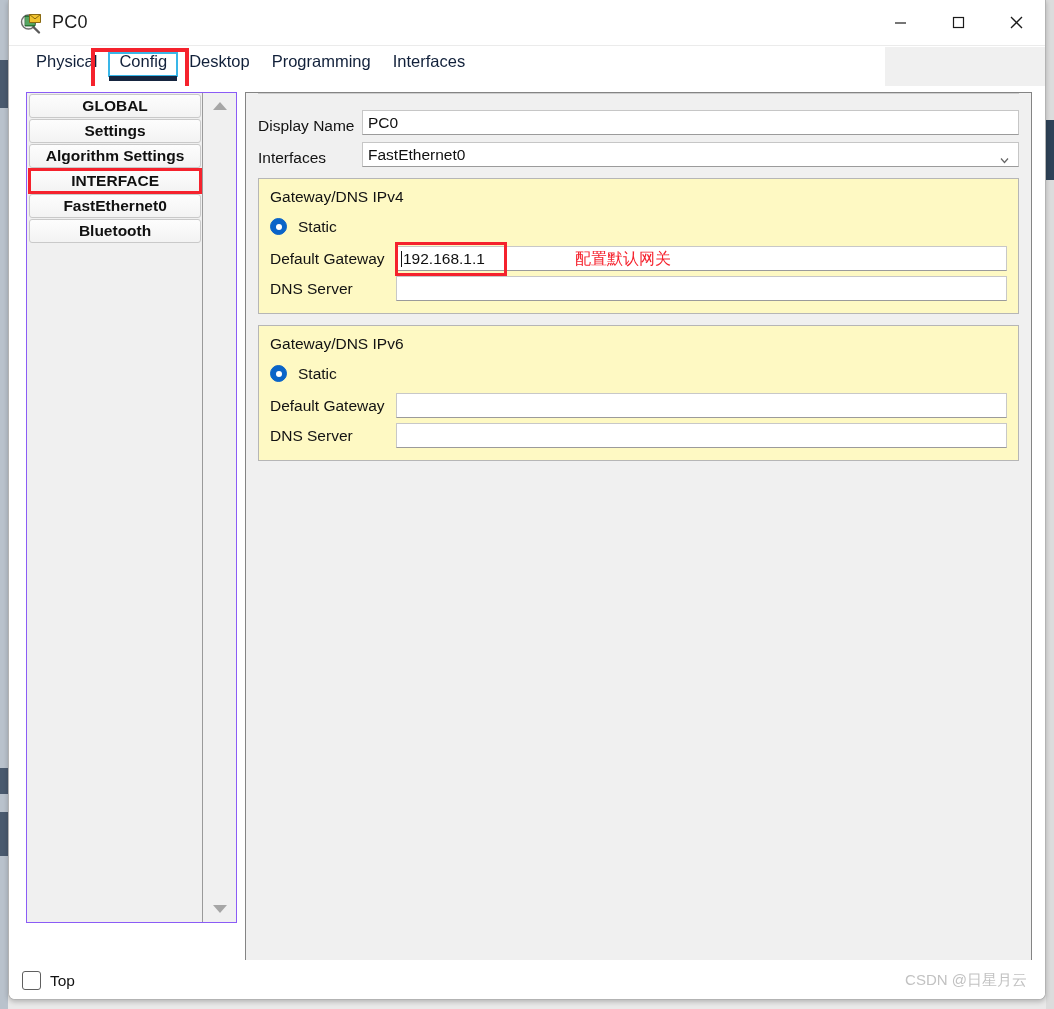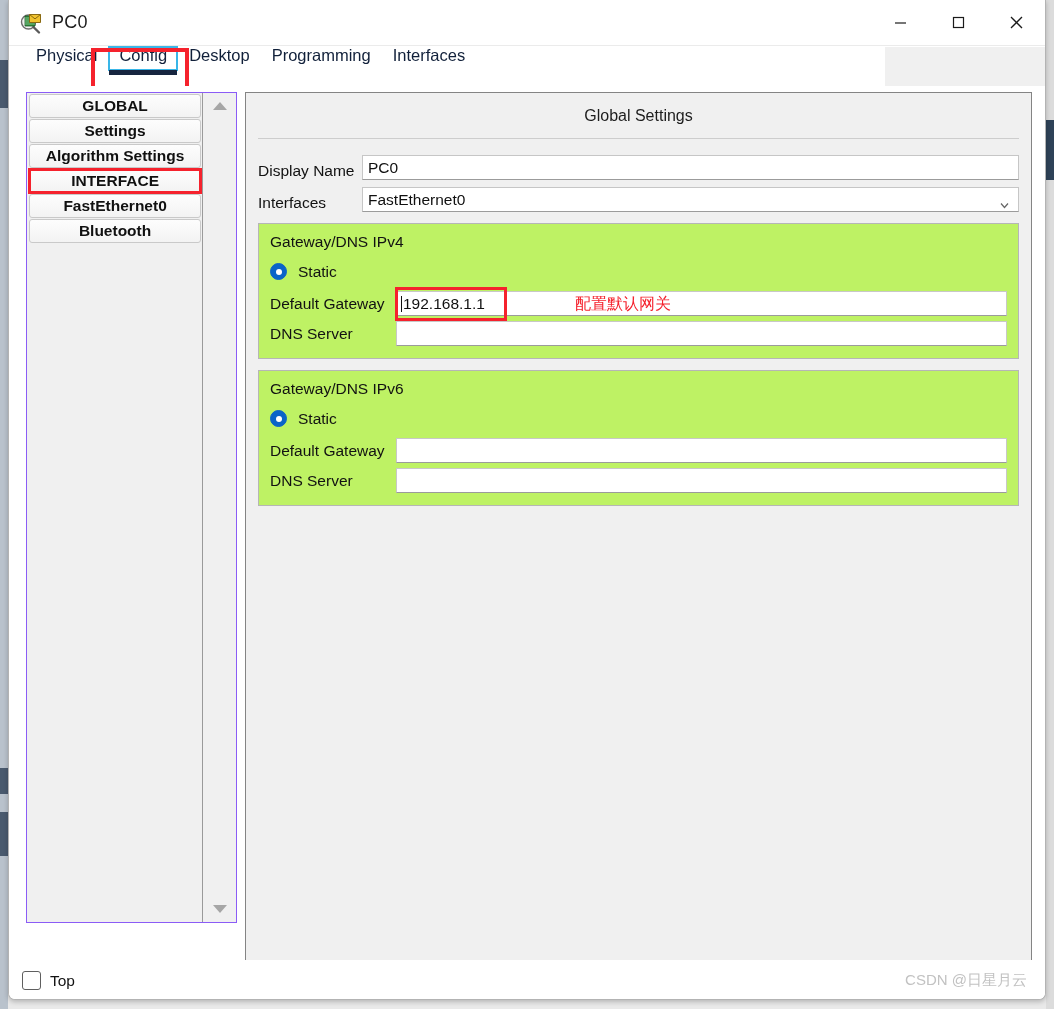--- a/index.html
+++ b/index.html
@@ -96,21 +96,21 @@
     justify-content: center;
     color: #1b1b1b;
   }
 
   
   #tabstrip {
     position: relative;
     height: 41px;
     background: #ffffff;
     display: flex;
-    align-items: flex-start;
+    align-items: center;
     padding-left: 16px;
     box-sizing: border-box;
   }
   #tabstrip::after {
     content: "";
     position: absolute;
     left: 0; right: 0; bottom: 0;
     height: 1px;
     background: #ffffff;
   }
@@ -281,21 +281,21 @@
     position: absolute;
     right: 9px; top: 50%;
     margin-top: -4px;
     width: 9px; height: 9px;
   }
 
   
   .group {
     margin: 11px 12px 0 12px;
     border: 1px solid #b6b6b6;
-    background: #bef264;
+    background: #fef9c3;
     padding: 9px 11px 12px 11px;
     box-sizing: border-box;
   }
   .group-title {
     font-size: 15.5px;
     color: #121212;
     margin-bottom: 6px;
   }
   .radio-row {
     display: flex;
@@ -486,21 +486,20 @@
         <div class="sb-arrow up">
             <div class="tri-up"></div>
           </div>
         <div class="sb-arrow down">
             <div class="tri-down"></div>
           </div>
       </div>
     </div>
 
     <div id="main-panel">
-      <div id="panel-title">Global Settings</div>
       <div id="panel-title-rule"></div>
 
       <div class="form-row">
         <div class="form-label">Display Name</div>
         <div class="field">PC0</div>
       </div>
 
       <div class="form-row">
         <div class="form-label">Interfaces</div>
         <div class="field combo">

